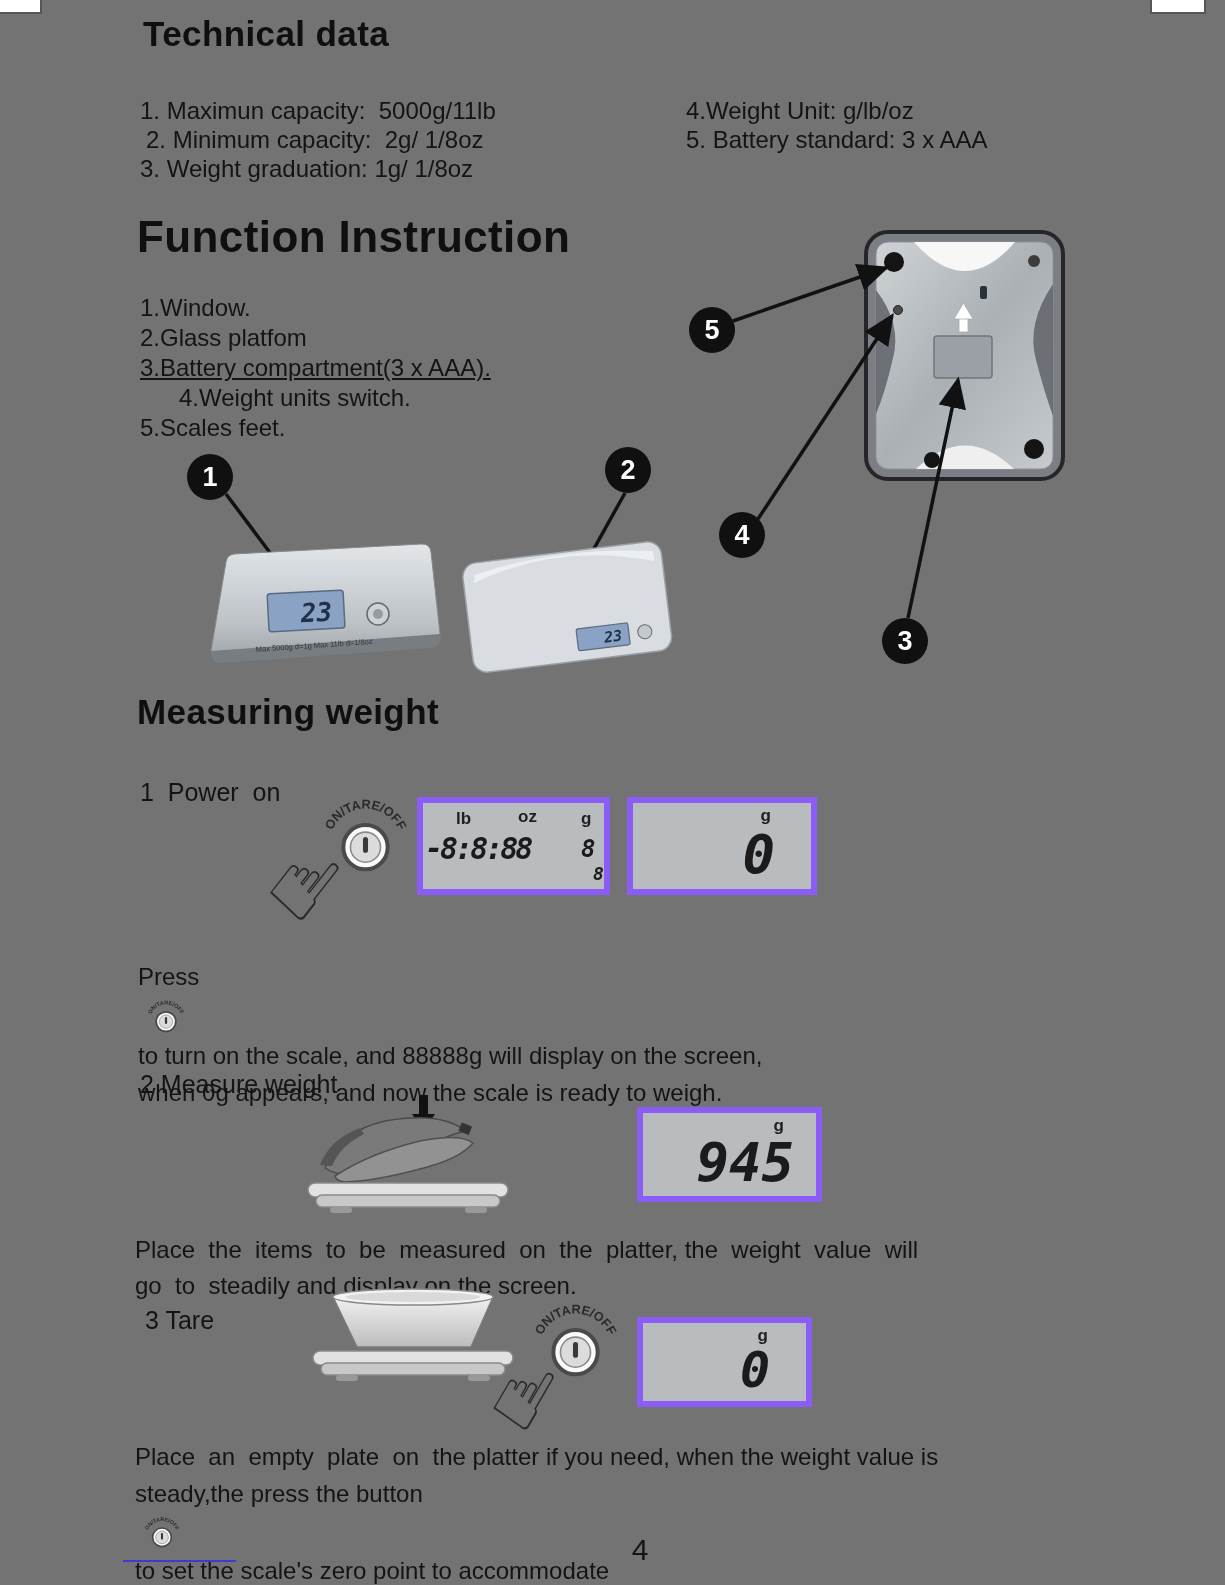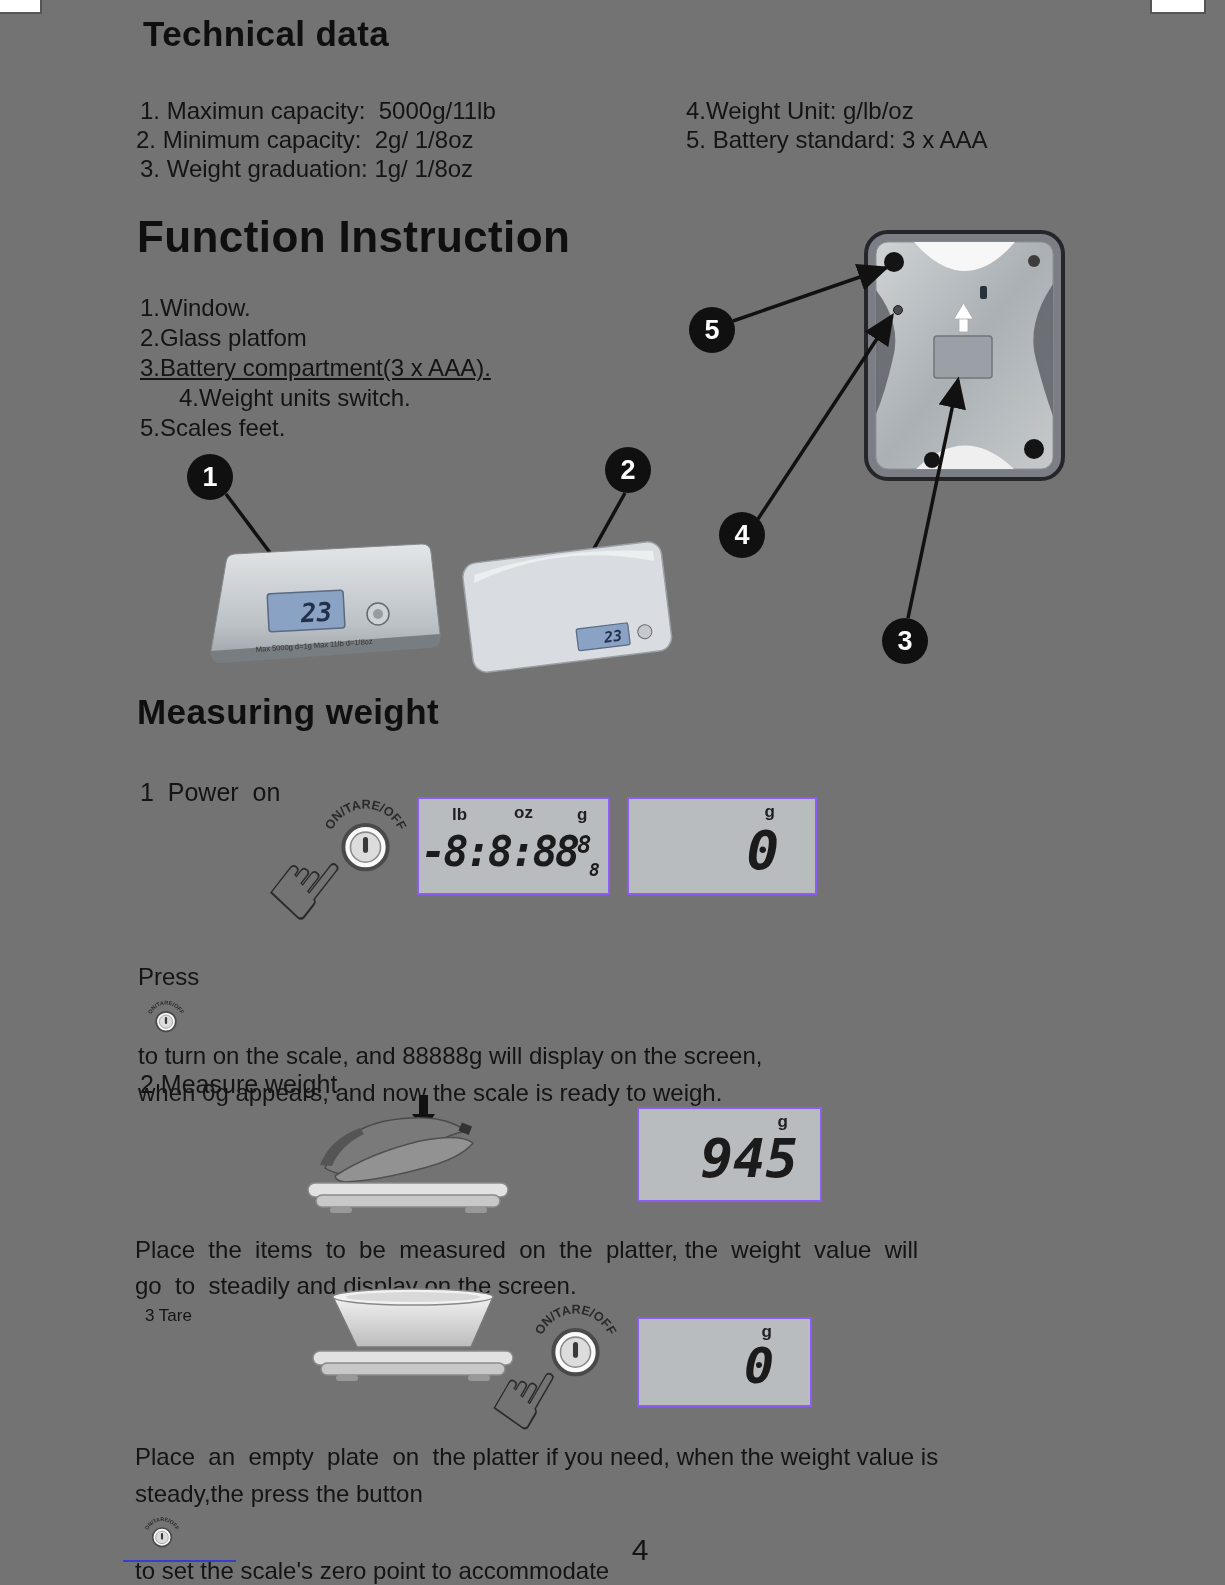--- a/index.html
+++ b/index.html
@@ -10,21 +10,21 @@
   }
   .abs { position:absolute; }
   .heading { position:absolute; font-weight:bold; color:#0f0f0f; letter-spacing:0.4px; }
   .body-text { position:absolute; font-size:24px; color:#141414; }
   .pre { white-space:pre; }
   .callout {
     position:absolute; width:46px; height:46px; border-radius:50%;
     background:#101010; color:#ffffff; font-size:27px; font-weight:bold;
     display:flex; align-items:center; justify-content:center;
   }
-  .lcd { position:absolute; background:#b9bcbe; border:2px solid #8b5cf6; overflow:hidden; }
+  .lcd { position:absolute; background:#b9bcbe; border:6px solid #8b5cf6; overflow:hidden; }
   .lcd .unit { position:absolute; font-size:17px; font-weight:bold; color:#202020; }
   .lcd .val {
     position:absolute; font-family:"DejaVu Sans Mono", monospace;
     font-weight:bold; font-style:italic; color:#1b1b1b;
   }
   .hand { position:absolute; color:#2a2a2a; line-height:1; font-family:"DejaVu Sans", sans-serif; }
   .crop { position:absolute; border:2px solid #555; background:#fff; }
   .inline-btn { vertical-align:-14px; margin:0 7px; }
   .footer-line { position:absolute; border-top:2px solid #3b3bd0; }
   svg { display:block; }
@@ -33,21 +33,21 @@
 <body>
 
 <div class="page">
 
   <div class="crop" style="left:-18px; top:-10px; width:60px; height:24px;"></div>
   <div class="crop" style="left:1150px; top:-10px; width:56px; height:24px;"></div>
 
   <h1 class="heading" style="left:143px; top:14px; font-size:35px;">Technical data</h1>
 
   <div class="body-text pre" style="left:140px; top:97px;">1. Maximun capacity:  5000g/11lb</div>
-  <div class="body-text pre" style="left:136px; top:126px;text-align:right;">2. Minimum capacity:  2g/ 1/8oz</div>
+  <div class="body-text pre" style="left:146px; top:126px;text-align:right;">2. Minimum capacity:  2g/ 1/8oz</div>
   <div class="body-text pre" style="left:140px; top:155px;">3. Weight graduation: 1g/ 1/8oz</div>
   <div class="body-text pre" style="left:686px; top:97px;text-align:center;">4.Weight Unit: g/lb/oz</div>
   <div class="body-text pre" style="left:686px; top:126px;">5. Battery standard: 3 x AAA</div>
 
   <h1 class="heading" style="left:137px; top:212px; font-size:44px;">Function Instruction</h1>
 
   <div class="body-text" style="left:140px; top:294px;">1.Window.</div>
   <div class="body-text" style="left:140px; top:324px;">2.Glass platfom</div>
   <div class="body-text" style="left:140px; top:354px;text-decoration:underline;">3.Battery compartment(3 x AAA).</div>
   <div class="body-text" style="left:140px; top:384px;margin-left:39px;">4.Weight units switch.</div>
@@ -140,21 +140,21 @@
     </text>
     <circle cx="30" cy="38" r="14" fill="#fafafa" stroke="#4a4a4a" stroke-width="2.5"></circle>
     <circle cx="30" cy="38" r="9.5" fill="#dcdcdc" stroke="#8a8a8a" stroke-width="1"></circle>
     <rect x="28.4" y="31.5" width="3.2" height="10" rx="1.6" fill="#3a3a3a"></rect>
   </svg>
 
   <div class="lcd" style="left:417px; top:797px; width:193px; height:98px;">
     <span class="unit" style="left:33px; top:6px;">lb</span>
     <span class="unit" style="left:95px; top:4px;">oz</span>
     <span class="unit" style="left:158px; top:6px;">g</span>
-    <span class="val" style="left:2px; top:28px; font-size:42px; letter-spacing:-3px;">-8:8:88</span>
+    <span class="val" style="left:2px; top:28px; font-size:30px; letter-spacing:-3px;">-8:8:88</span>
     <span class="val" style="left:158px; top:32px; font-size:24px;">8</span>
     <span class="val" style="left:170px; top:60px; font-size:18px;">8</span>
   </div>
 
   <div class="lcd" style="left:627px; top:797px; width:190px; height:98px;">
     <span class="unit" style="right:40px; top:3px;">g</span>
     <span class="val" style="right:36px; top:20px; font-size:54px;">0</span>
   </div>
 
   <div class="body-text" style="left:138px; top:958px; width:940px; line-height:37px;">
@@ -190,21 +190,21 @@
   <div class="lcd" style="left:637px; top:1107px; width:185px; height:95px;">
     <span class="unit" style="right:32px; top:3px;">g</span>
     <span class="val" style="right:22px; top:18px; font-size:54px;">945</span>
   </div>
 
   <div class="body-text" style="left:135px; top:1232px; width:950px; line-height:36px;">
     <div class="pre">Place  the  items  to  be  measured  on  the  platter, the  weight  value  will</div>
     <div class="pre">go  to  steadily and display on the screen.</div>
   </div>
 
-  <div class="body-text" style="left:145px; top:1306px; font-size:17px;">3 Tare</div>
+  <div class="body-text" style="left:145px; top:1306px; font-size:25px;">3 Tare</div>
 
   <svg class="abs" style="left:308px; top:1283px;" width="215" height="120" viewBox="0 0 215 120">
     <defs>
       <linearGradient id="plateGrad" x1="0" y1="0" x2="0" y2="1">
         <stop offset="0" stop-color="#f0f0f0"></stop>
           <stop offset="1" stop-color="#bcbcbc"></stop>
       </linearGradient>
     </defs>
     <path d="M25,14 L185,14 L163,64 L49,64 Z" fill="url(#plateGrad)" stroke="#7a7a7a" stroke-width="1.5"></path>
     <ellipse cx="105" cy="14" rx="80" ry="8" fill="#f2f2f2" stroke="#888" stroke-width="1.5"></ellipse>

